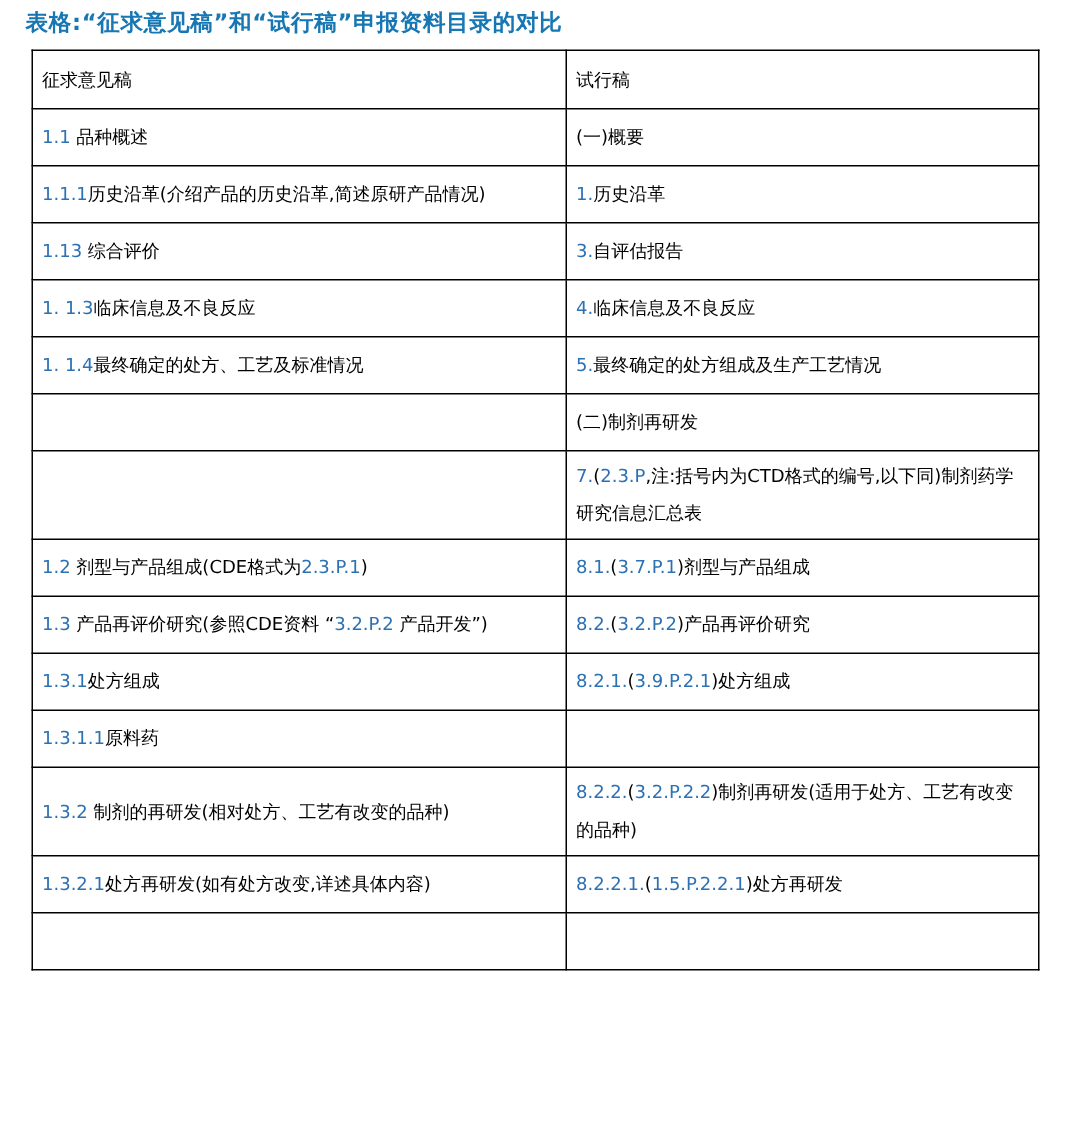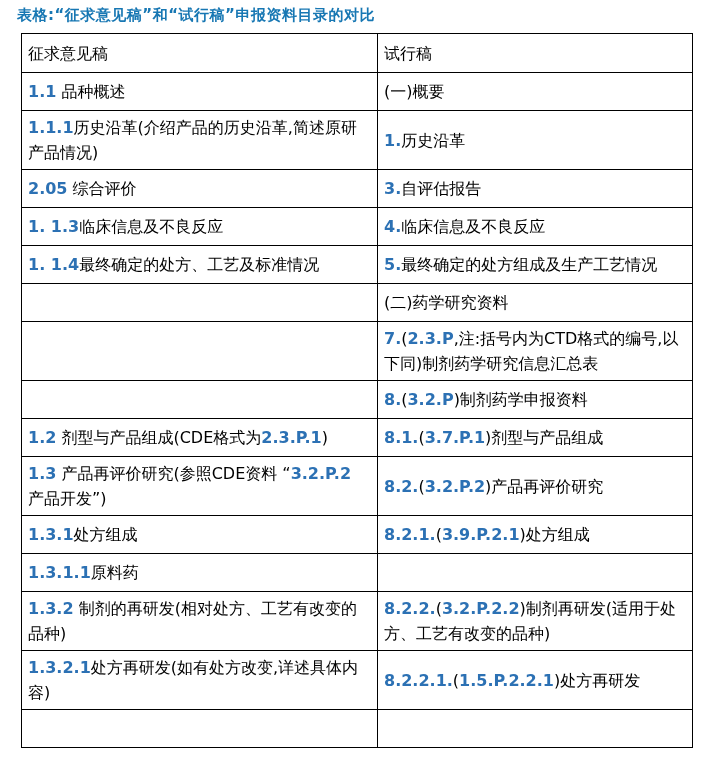--- a/index.html
+++ b/index.html
@@ -28,33 +28,33 @@
   table.compare{
     margin:8px 0 0 21px;
     border-collapse:collapse;
     table-layout:fixed;
     width:671px;
   }
   table.compare col.col-left{width:356px;}
   table.compare col.col-right{width:315px;}
   table.compare th, table.compare td{
     border:1px solid var(--c-border);
-    font-size:16px;
+    font-size:12px;
     font-weight:normal;
     text-align:left;
     vertical-align:middle;
     padding:4px 6px;
     line-height:25px;
     word-break:break-all;
   }
   table.compare th{height:30px;}
   table.compare td{height:29px;}
   .seg-num{
     color:var(--c-num);
-    font-weight:bold;
+    font-weight:normal;
     white-space:pre;
   }
   .seg-txt{color:var(--c-text);}
 </style>
 </head>
 <body>
 
 <h1 class="page-title">表格:“征求意见稿”和“试行稿”申报资料目录的对比</h1>
 
 <table class="compare">
@@ -71,42 +71,38 @@
   <tbody>
       <tr>
         <td><span class="seg-num">1.1</span><span class="seg-txt"> 品种概述</span></td>
         <td><span class="seg-txt">(一)概要</span></td>
       </tr>
       <tr>
         <td><span class="seg-num">1.1.1</span><span class="seg-txt">历史沿革(介绍产品的历史沿革,简述原研产品情况)</span></td>
         <td><span class="seg-num">1.</span><span class="seg-txt">历史沿革</span></td>
       </tr>
       <tr>
-        <td><span class="seg-num">2.05</span><span class="seg-txt"> 综合评价</span></td>
+        <td><span class="seg-num">1.13</span><span class="seg-txt"> 综合评价</span></td>
         <td><span class="seg-num">3.</span><span class="seg-txt">自评估报告</span></td>
       </tr>
       <tr>
         <td><span class="seg-num">1. 1.3</span><span class="seg-txt">临床信息及不良反应</span></td>
         <td><span class="seg-num">4.</span><span class="seg-txt">临床信息及不良反应</span></td>
       </tr>
       <tr>
         <td><span class="seg-num">1. 1.4</span><span class="seg-txt">最终确定的处方、工艺及标准情况</span></td>
         <td><span class="seg-num">5.</span><span class="seg-txt">最终确定的处方组成及生产工艺情况</span></td>
       </tr>
       <tr>
         <td></td>
-        <td><span class="seg-txt">(二)药学研究资料</span></td>
+        <td><span class="seg-txt">(二)制剂再研发</span></td>
       </tr>
       <tr>
         <td></td>
         <td><span class="seg-num">7.</span><span class="seg-txt">(</span><span class="seg-num">2.3.P</span><span class="seg-txt">,注:括号内为CTD格式的编号,以下同)制剂药学研究信息汇总表</span></td>
-      </tr>
-      <tr>
-        <td></td>
-        <td><span class="seg-num">8.</span><span class="seg-txt">(</span><span class="seg-num">3.2.P</span><span class="seg-txt">)制剂药学申报资料</span></td>
       </tr>
       <tr>
         <td><span class="seg-num">1.2</span><span class="seg-txt">  剂型与产品组成(CDE格式为</span><span class="seg-num">2.3.P.1</span><span class="seg-txt">)</span></td>
         <td><span class="seg-num">8.1.</span><span class="seg-txt">(</span><span class="seg-num">3.7.P.1</span><span class="seg-txt">)剂型与产品组成</span></td>
       </tr>
       <tr>
         <td><span class="seg-num">1.3</span><span class="seg-txt"> 产品再评价研究(参照CDE资料 “</span><span class="seg-num">3.2.P.2</span><span class="seg-txt"> 产品开发”)</span></td>
         <td><span class="seg-num">8.2.</span><span class="seg-txt">(</span><span class="seg-num">3.2.P.2</span><span class="seg-txt">)产品再评价研究</span></td>
       </tr>
       <tr>

